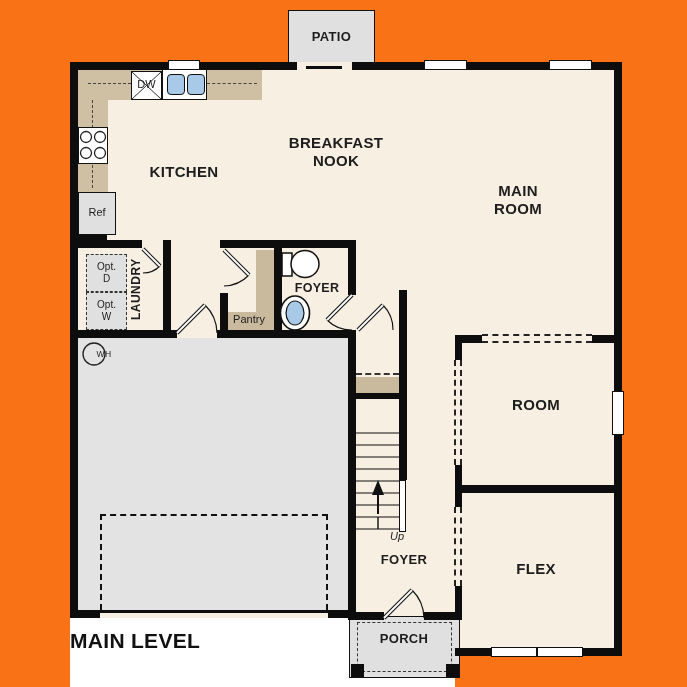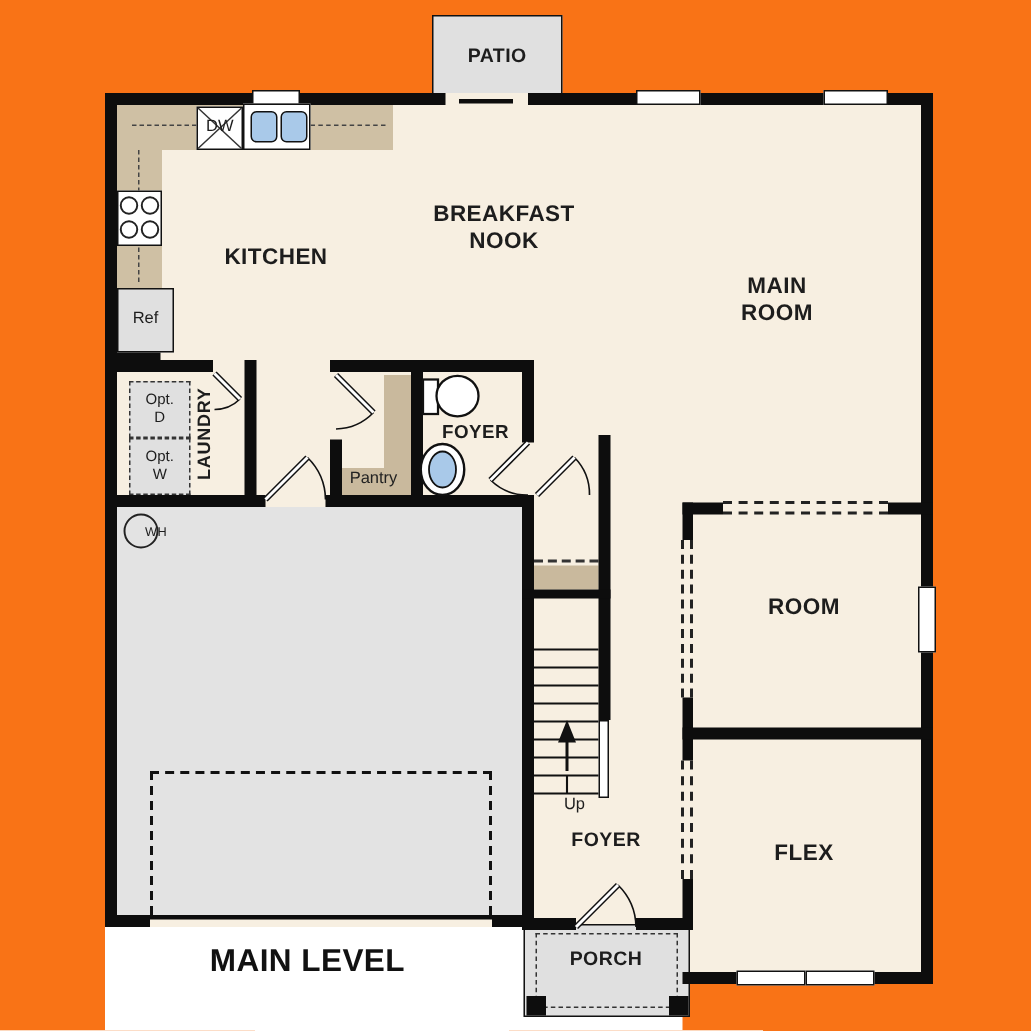--- a/index.html
+++ b/index.html
@@ -214,17 +214,17 @@
     <span style="display:block;">Opt.</span>
     <span style="display:block;">D</span>
   </div>
   <div class="lbl lbl-opt" style="left:86px;top:299px;width:41px;">
     <span style="display:block;">Opt.</span>
     <span style="display:block;">W</span>
   </div>
 
   <div class="lbl" style="left:83px;top:349px;width:42px;font-size:8.5px;font-weight:normal;">WH</div>
 
-  <div class="lbl lbl-sm" style="left:363px;top:530px;width:40px;">Up</div>
-
-  <div class="lbl" style="left:70px;top:628px;width:200px;font-size:21px;text-align:right;color:#111;">MAIN LEVEL</div>
+  <div class="lbl lbl-sm" style="left:377px;top:530px;width:40px;font-style:italic;">Up</div>
+
+  <div class="lbl" style="left:70px;top:628px;width:200px;font-size:21px;text-align:left;color:#111;">MAIN LEVEL</div>
 
 </div>
 
 </body></html>

